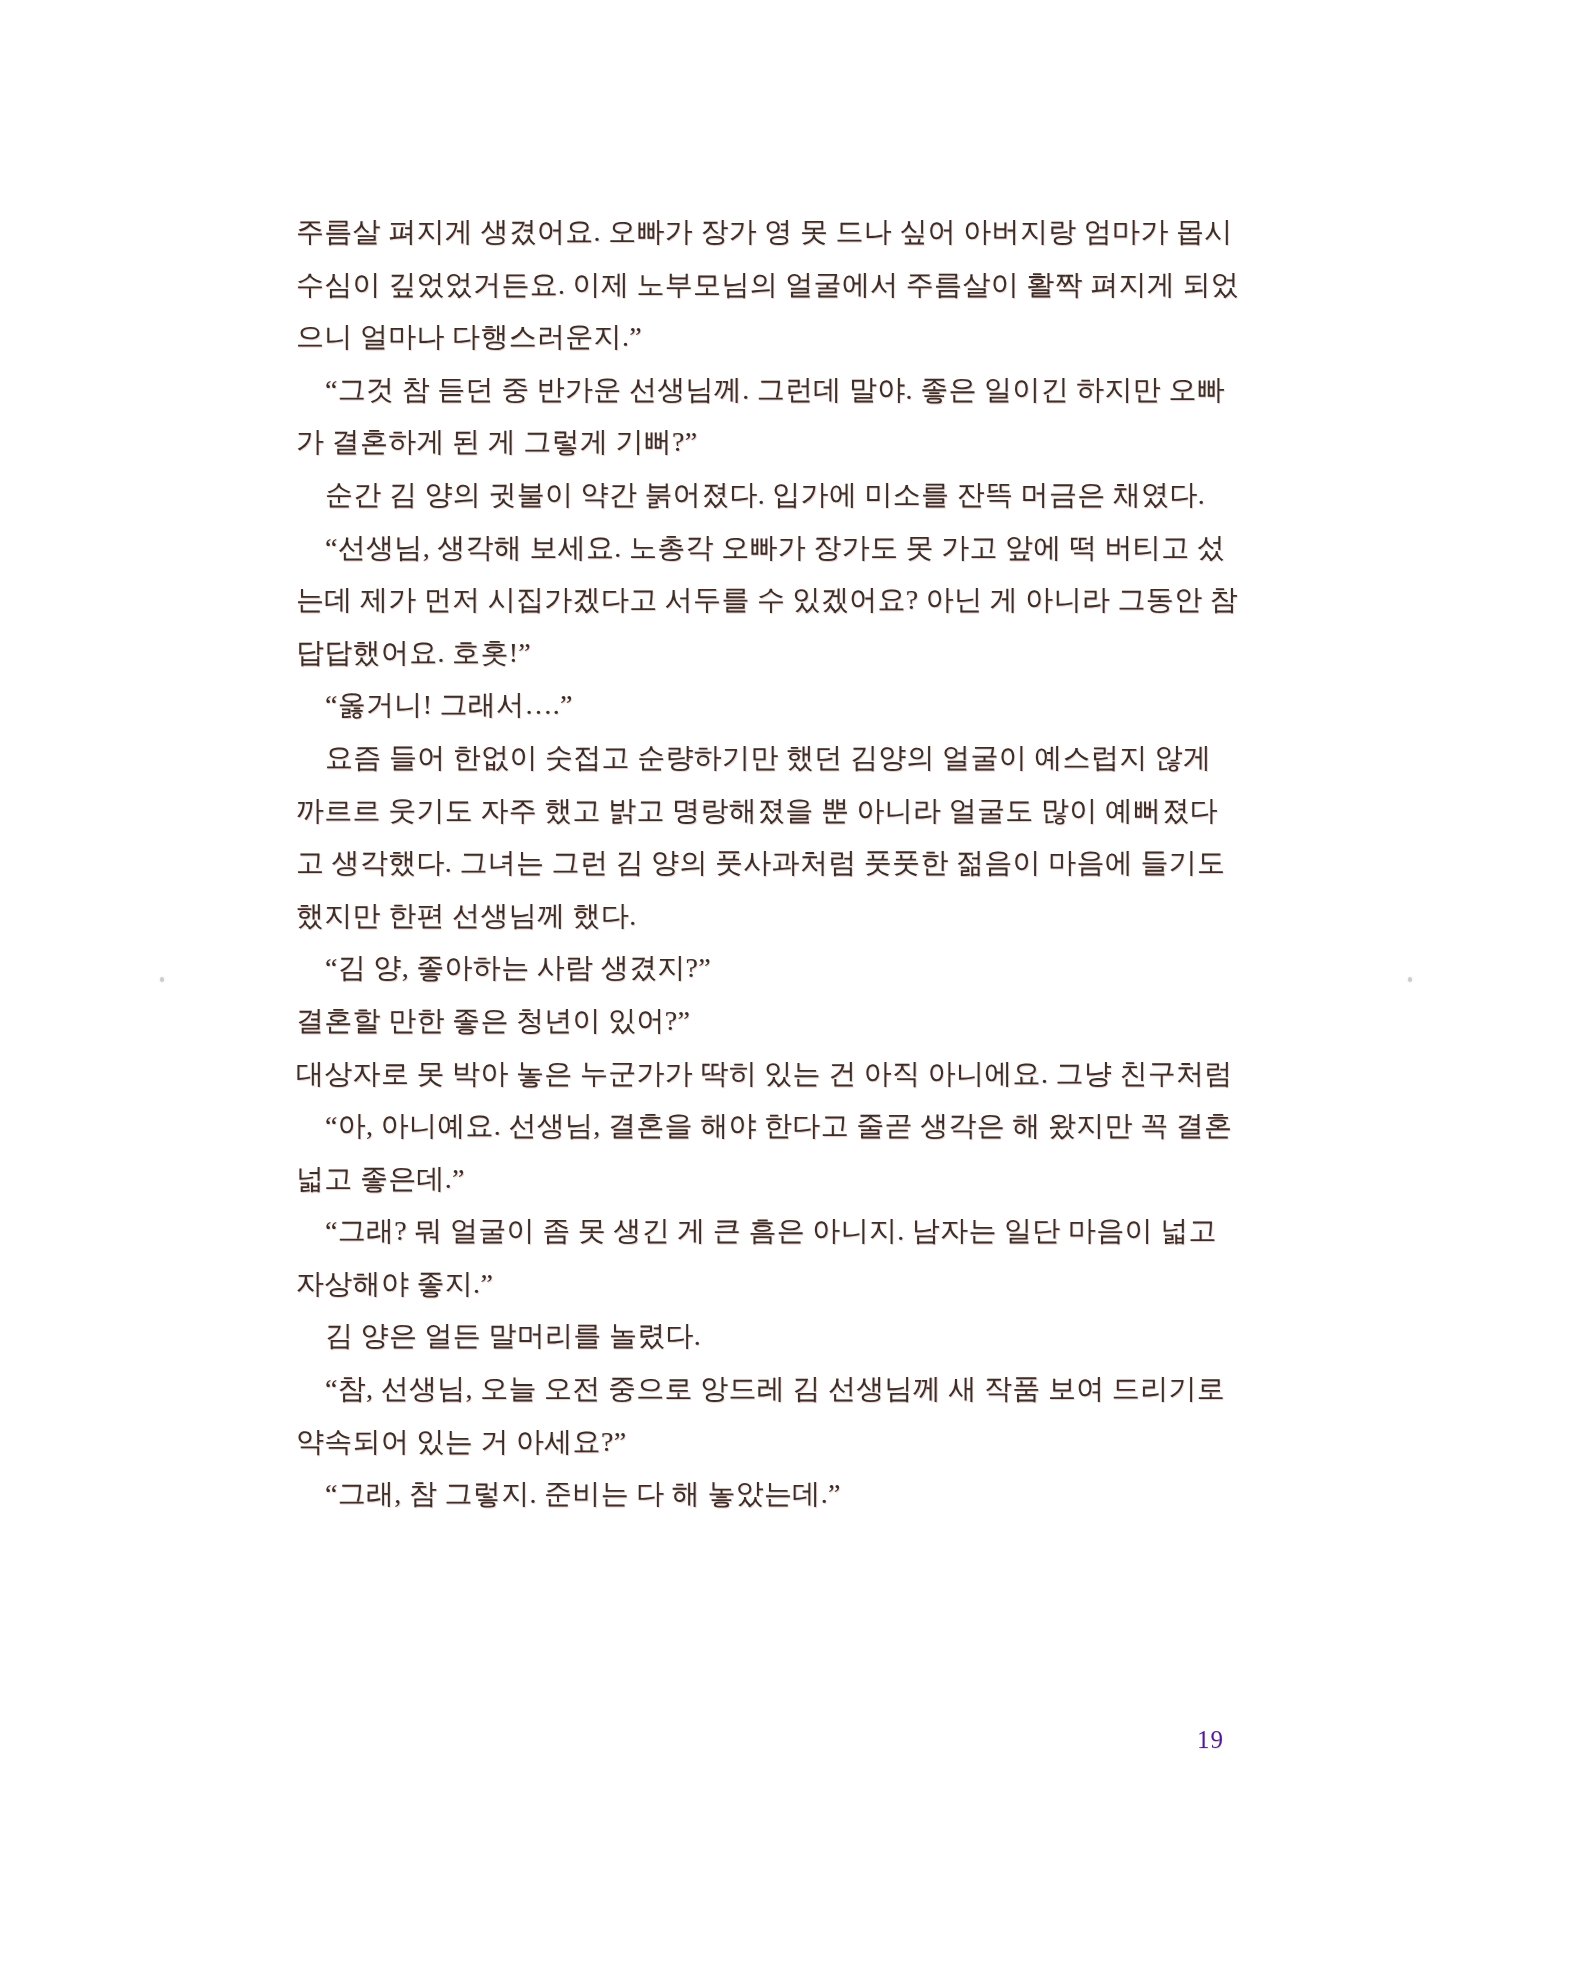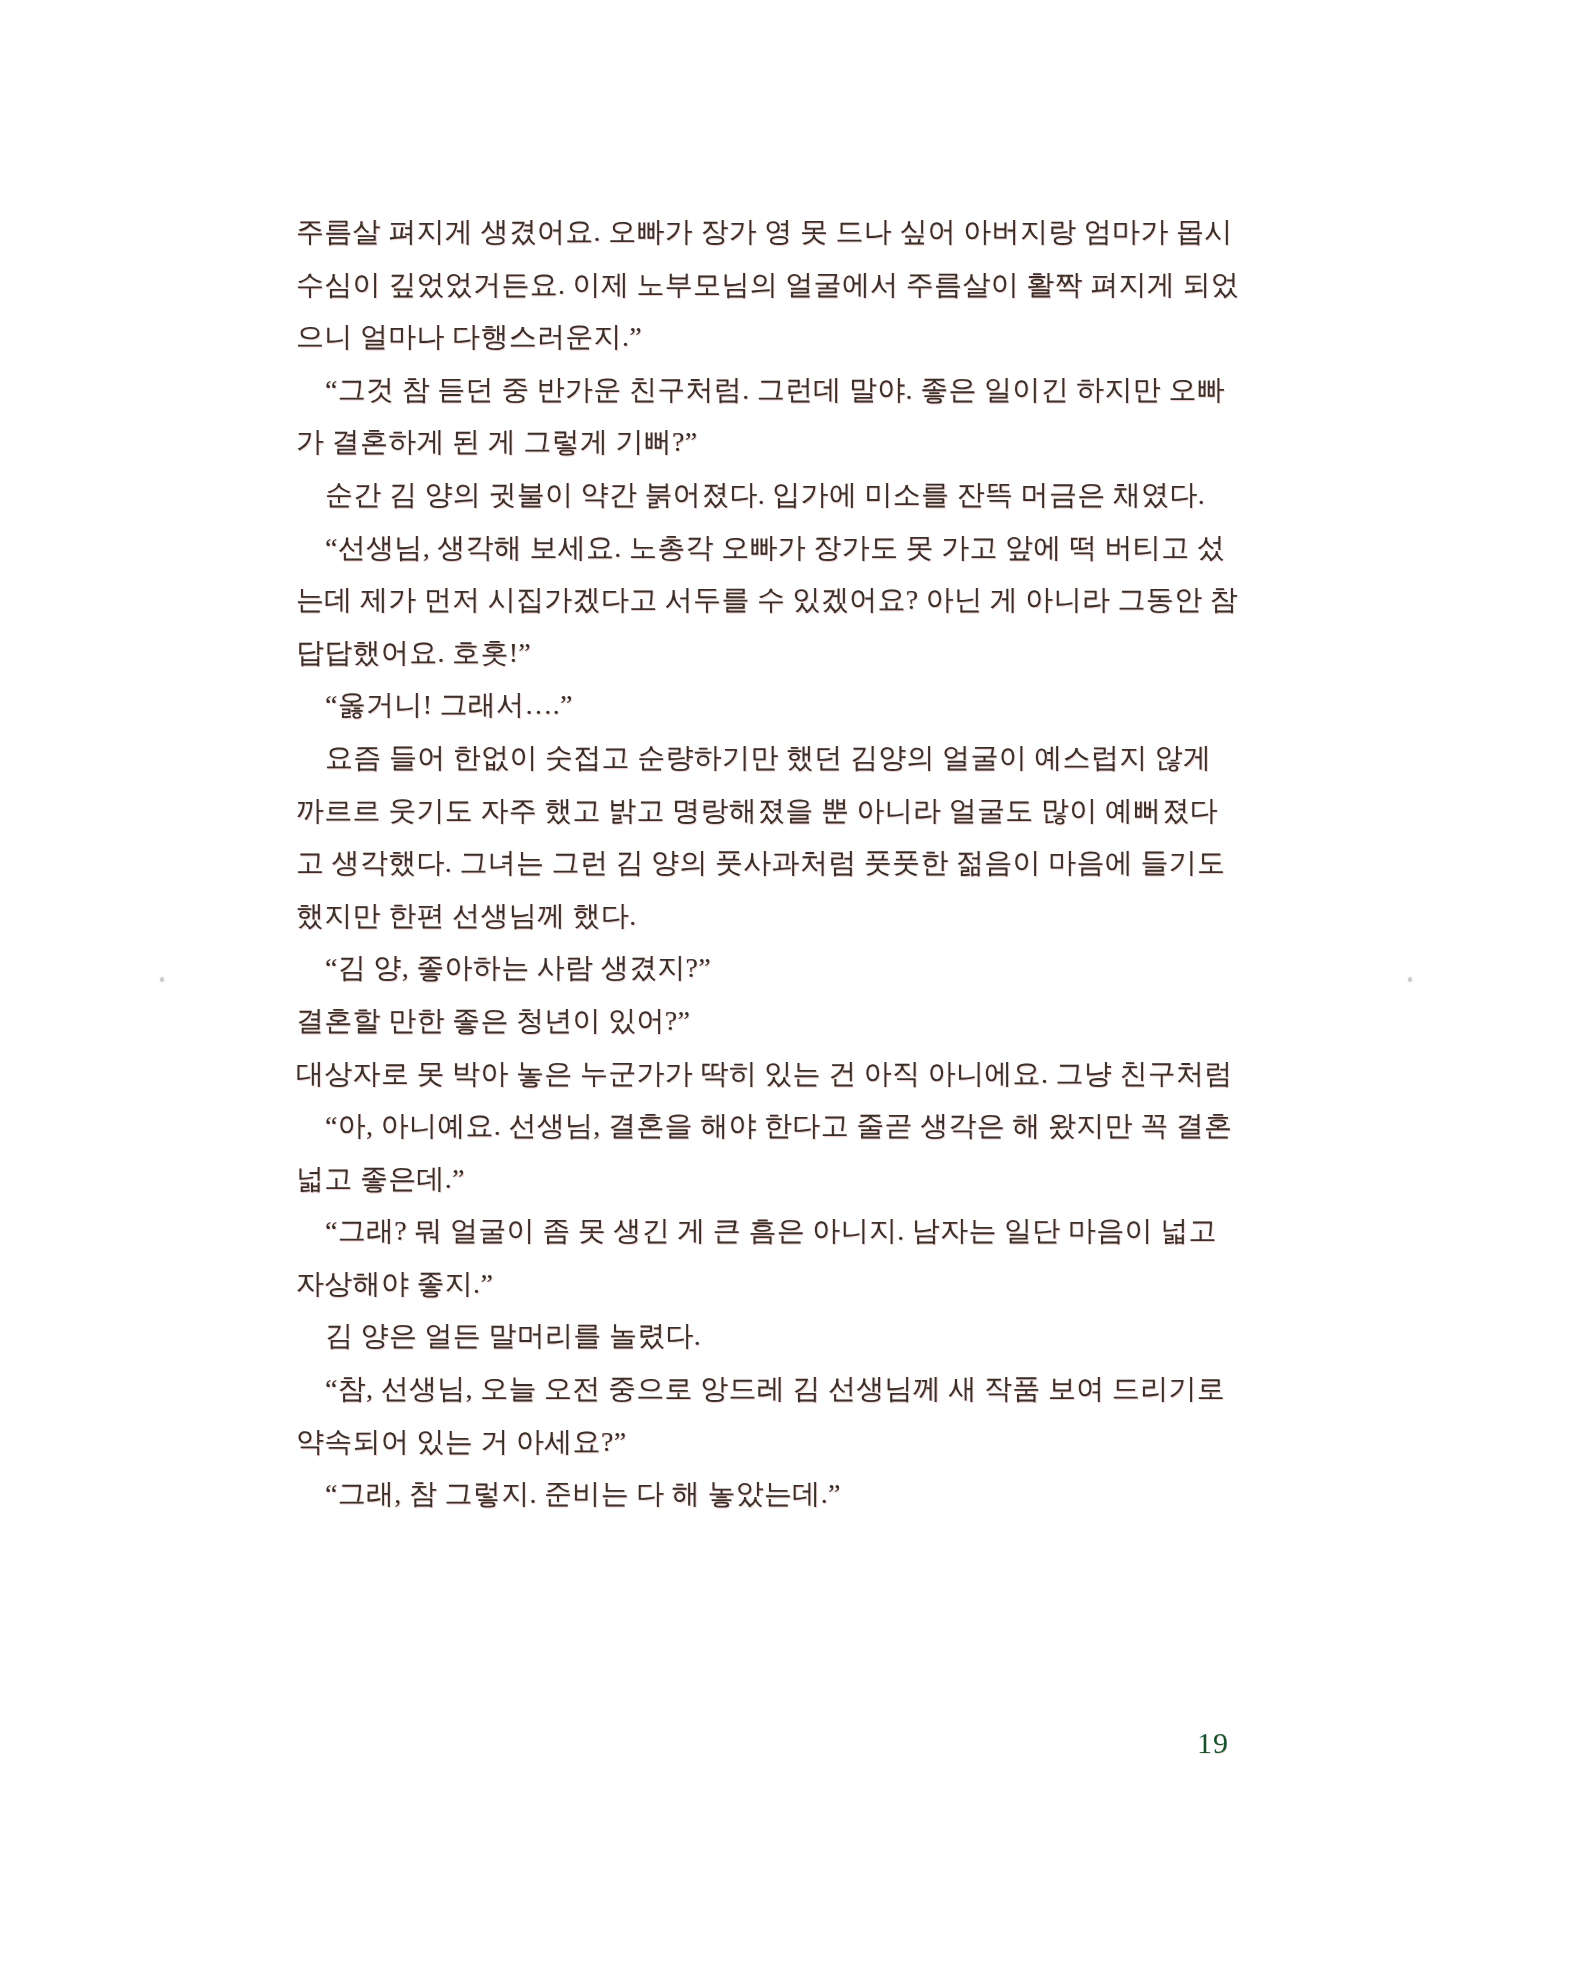--- a/index.html
+++ b/index.html
@@ -32,23 +32,23 @@
     text-shadow: 0.8px 0.9px 0.7px rgba(225, 140, 140, 0.45),
                  -0.5px -0.4px 0.6px rgba(240, 175, 175, 0.30);
   }
   .line.indent {
     padding-left: 29px;
   }
   .page-number {
     position: absolute;
     left: 1197px;
     top: 1726px;
-    font-size: 30px;
+    font-size: 25px;
     letter-spacing: 1px;
-    color: #14532d;
+    color: #4c1d95;
     text-shadow: 0.6px 0.7px 0.6px rgba(230, 160, 160, 0.35);
   }
   .speck {
     position: absolute;
     width: 4px;
     height: 5px;
     border-radius: 50%;
     background: rgba(110, 105, 120, 0.35);
     box-shadow: 0 0 2px rgba(220, 150, 160, 0.4);
   }
@@ -56,21 +56,21 @@
   .speck.right { left: 1408px; top: 977px; }
 </style>
 </head>
 <body>
 
 <div class="page">
   <div class="text-block">
       <div class="line">주름살 펴지게 생겼어요. 오빠가 장가 영 못 드나 싶어 아버지랑 엄마가 몹시</div>
       <div class="line">수심이 깊었었거든요. 이제 노부모님의 얼굴에서 주름살이 활짝 펴지게 되었</div>
       <div class="line">으니 얼마나 다행스러운지.”</div>
-      <div class="line indent">“그것 참 듣던 중 반가운 친구처럼. 그런데 말야. 좋은 일이긴 하지만 오빠</div>
+      <div class="line indent">“그것 참 듣던 중 반가운 선생님께. 그런데 말야. 좋은 일이긴 하지만 오빠</div>
       <div class="line">가 결혼하게 된 게 그렇게 기뻐?”</div>
       <div class="line indent">순간 김 양의 귓불이 약간 붉어졌다. 입가에 미소를 잔뜩 머금은 채였다.</div>
       <div class="line indent">“선생님, 생각해 보세요. 노총각 오빠가 장가도 못 가고 앞에 떡 버티고 섰</div>
       <div class="line">는데 제가 먼저 시집가겠다고 서두를 수 있겠어요? 아닌 게 아니라 그동안 참</div>
       <div class="line">답답했어요. 호홋!”</div>
       <div class="line indent">“옳거니! 그래서….”</div>
       <div class="line indent">요즘 들어 한없이 숫접고 순량하기만 했던 김양의 얼굴이 예스럽지 않게</div>
       <div class="line">까르르 웃기도 자주 했고 밝고 명랑해졌을 뿐 아니라 얼굴도 많이 예뻐졌다</div>
       <div class="line">고 생각했다. 그녀는 그런 김 양의 풋사과처럼 풋풋한 젊음이 마음에 들기도</div>
       <div class="line">했지만 한편 선생님께 했다.</div>

